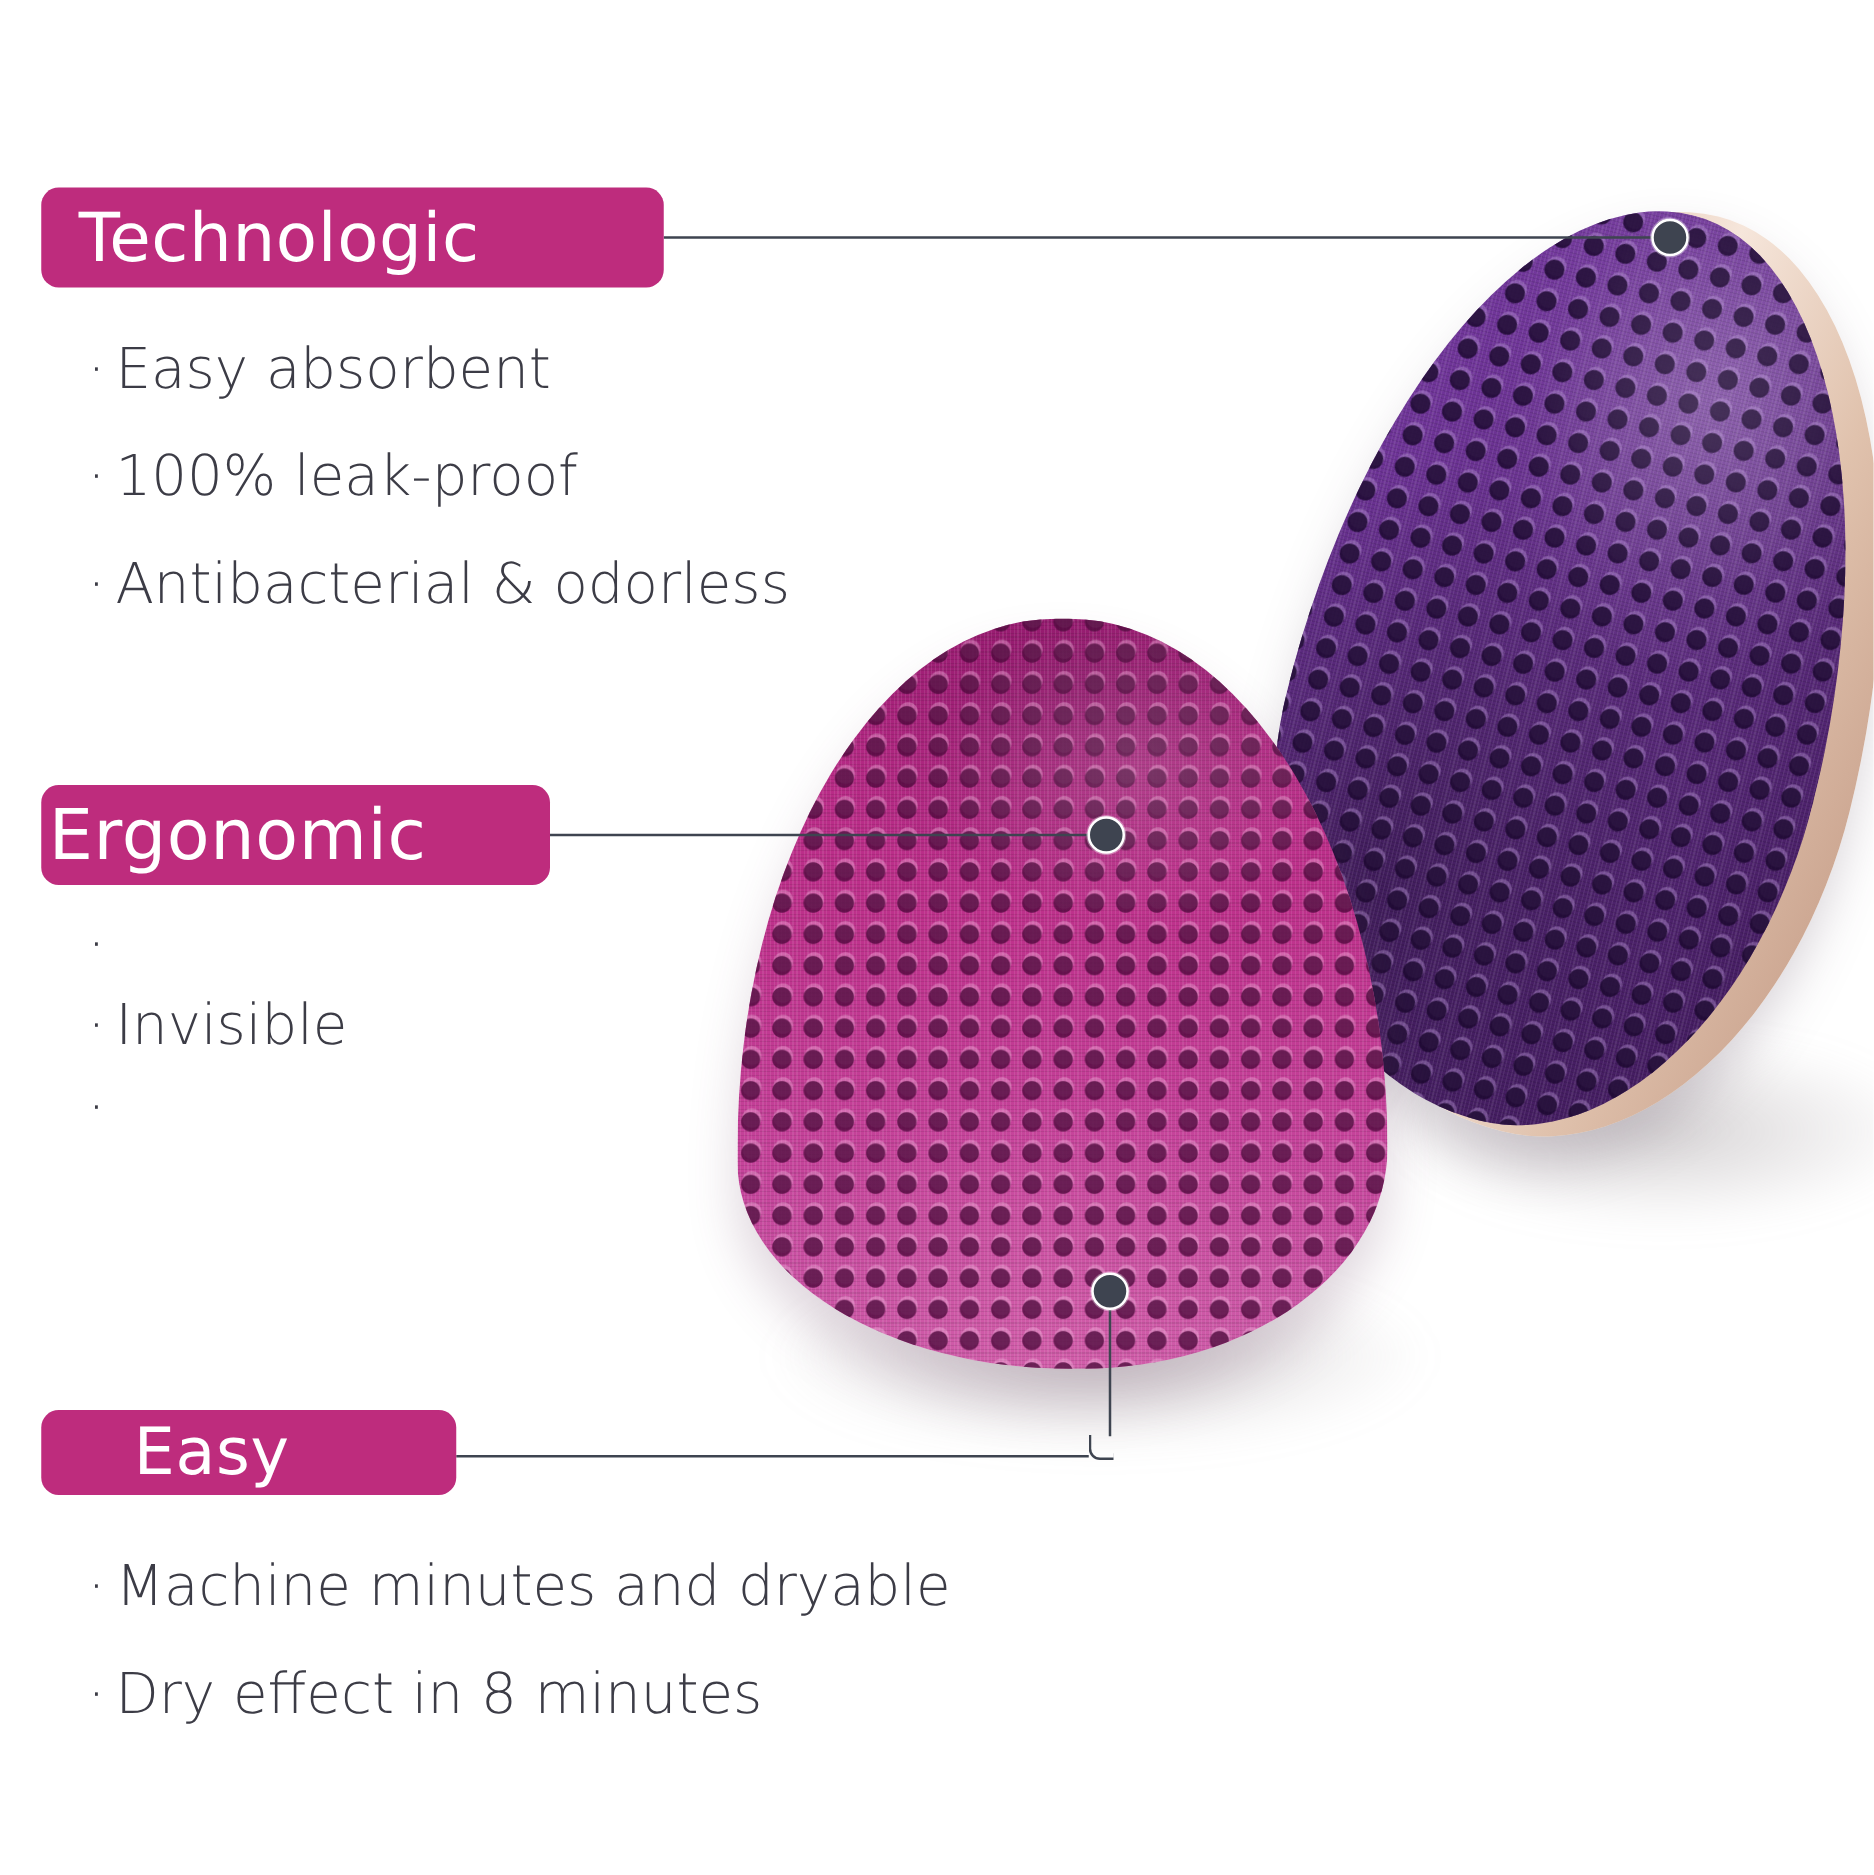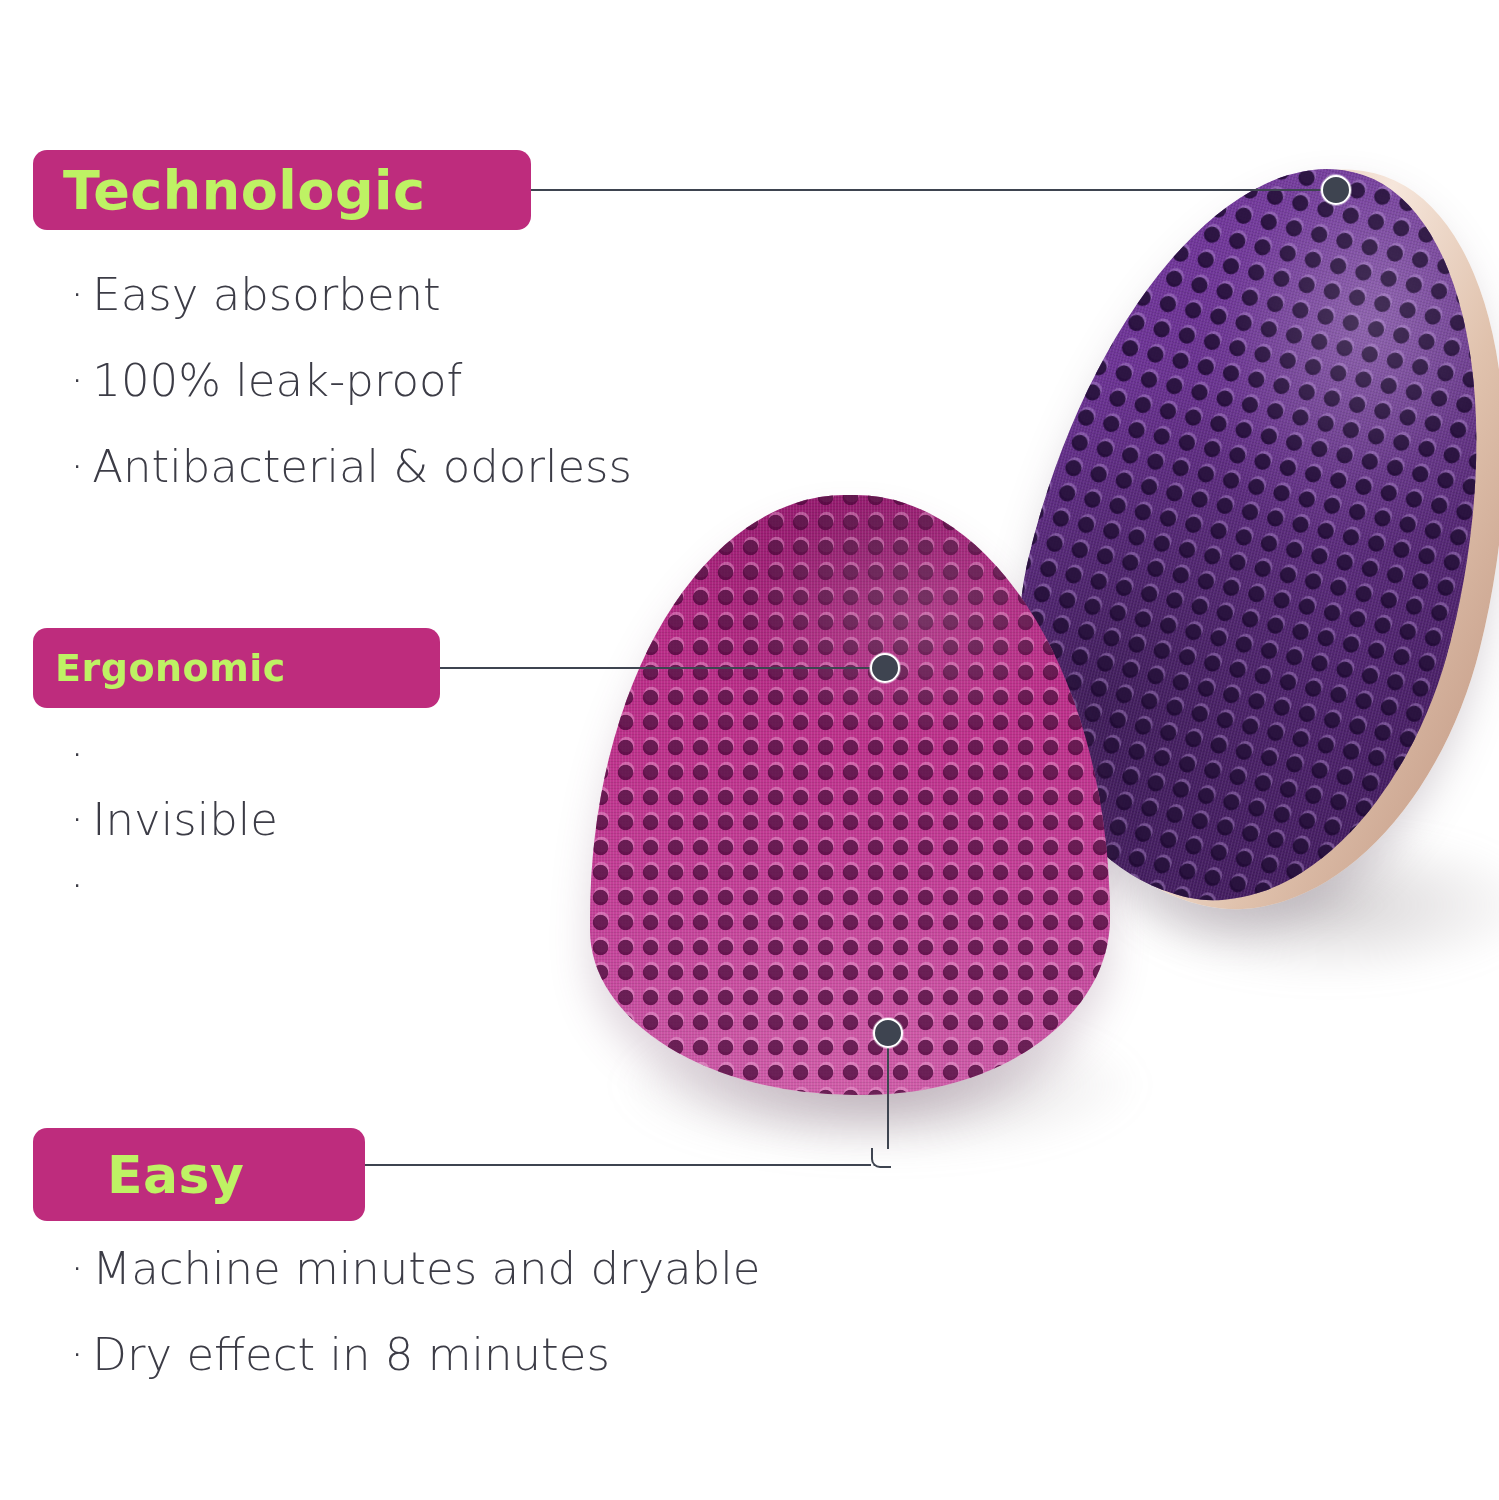--- a/index.html
+++ b/index.html
@@ -64,23 +64,23 @@
     background-size:25px 25px,25px 25px;
     background-position:0 0, 1px -3px;
   }
   .sheen{position:absolute;inset:0;border-radius:inherit;
     background:radial-gradient(ellipse 45% 30% at 62% 20%, rgba(255,255,255,.12) 0%, rgba(255,255,255,0) 70%);}
 
   
   .badge{
     position:absolute;display:flex;align-items:center;
     border-radius:14px;
-    color:#bef264;
+    color:#ffffff;
     font-family:"DejaVu Sans",sans-serif;
-    font-weight:700;
+    font-weight:400;
     letter-spacing:.5px;
     box-sizing:border-box;
   }
   .badge-label{display:block;white-space:nowrap;}
 
   
   .bullets{position:absolute;color:#3c3c46;font-family:"DejaVu Sans",sans-serif;font-weight:300;}
   .bullet-row{display:flex;align-items:baseline;white-space:nowrap;}
   .bullet-dot{display:inline-block;margin-right:8px;line-height:1;}
 
@@ -146,38 +146,38 @@
     <div class="bullet-row">
       <span class="bullet-dot">·</span>
       <span>100% leak-proof</span>
     </div>
     <div class="bullet-row">
       <span class="bullet-dot">·</span>
       <span>Antibacterial &amp; odorless</span>
     </div>
   </div>
 
-  <div class="badge" style="left:33px;top:628px;width:407px;height:80px;background:#be2c7d;padding-left:22px;font-size:38px;">
+  <div class="badge" style="left:33px;top:628px;width:407px;height:80px;background:#be2c7d;padding-left:6px;font-size:56px;">
     <span class="badge-label">Ergonomic</span>
   </div>
 
   <div class="bullets" style="left:70px;top:732px;font-size:45px;line-height:86px;">
     <div class="bullet-row">
       <span class="bullet-dot">·</span>
     </div>
     <div class="bullet-row">
       <span class="bullet-dot">·</span>
       <span>Invisible</span>
     </div>
     <div class="bullet-row">
       <span class="bullet-dot">·</span>
     </div>
   </div>
 
-  <div class="badge" style="left:33px;top:1128px;width:332px;height:93px;background:#be2c7d;padding-left:74px;font-size:52px;">
+  <div class="badge" style="left:33px;top:1128px;width:332px;height:68px;background:#be2c7d;padding-left:74px;font-size:52px;">
     <span class="badge-label">Easy</span>
   </div>
 
   <div class="bullets" style="left:70px;top:1226px;font-size:45px;line-height:86px;">
     <div class="bullet-row">
       <span class="bullet-dot">·</span>
       <span>Machine minutes and dryable</span>
     </div>
     <div class="bullet-row">
       <span class="bullet-dot">·</span>

